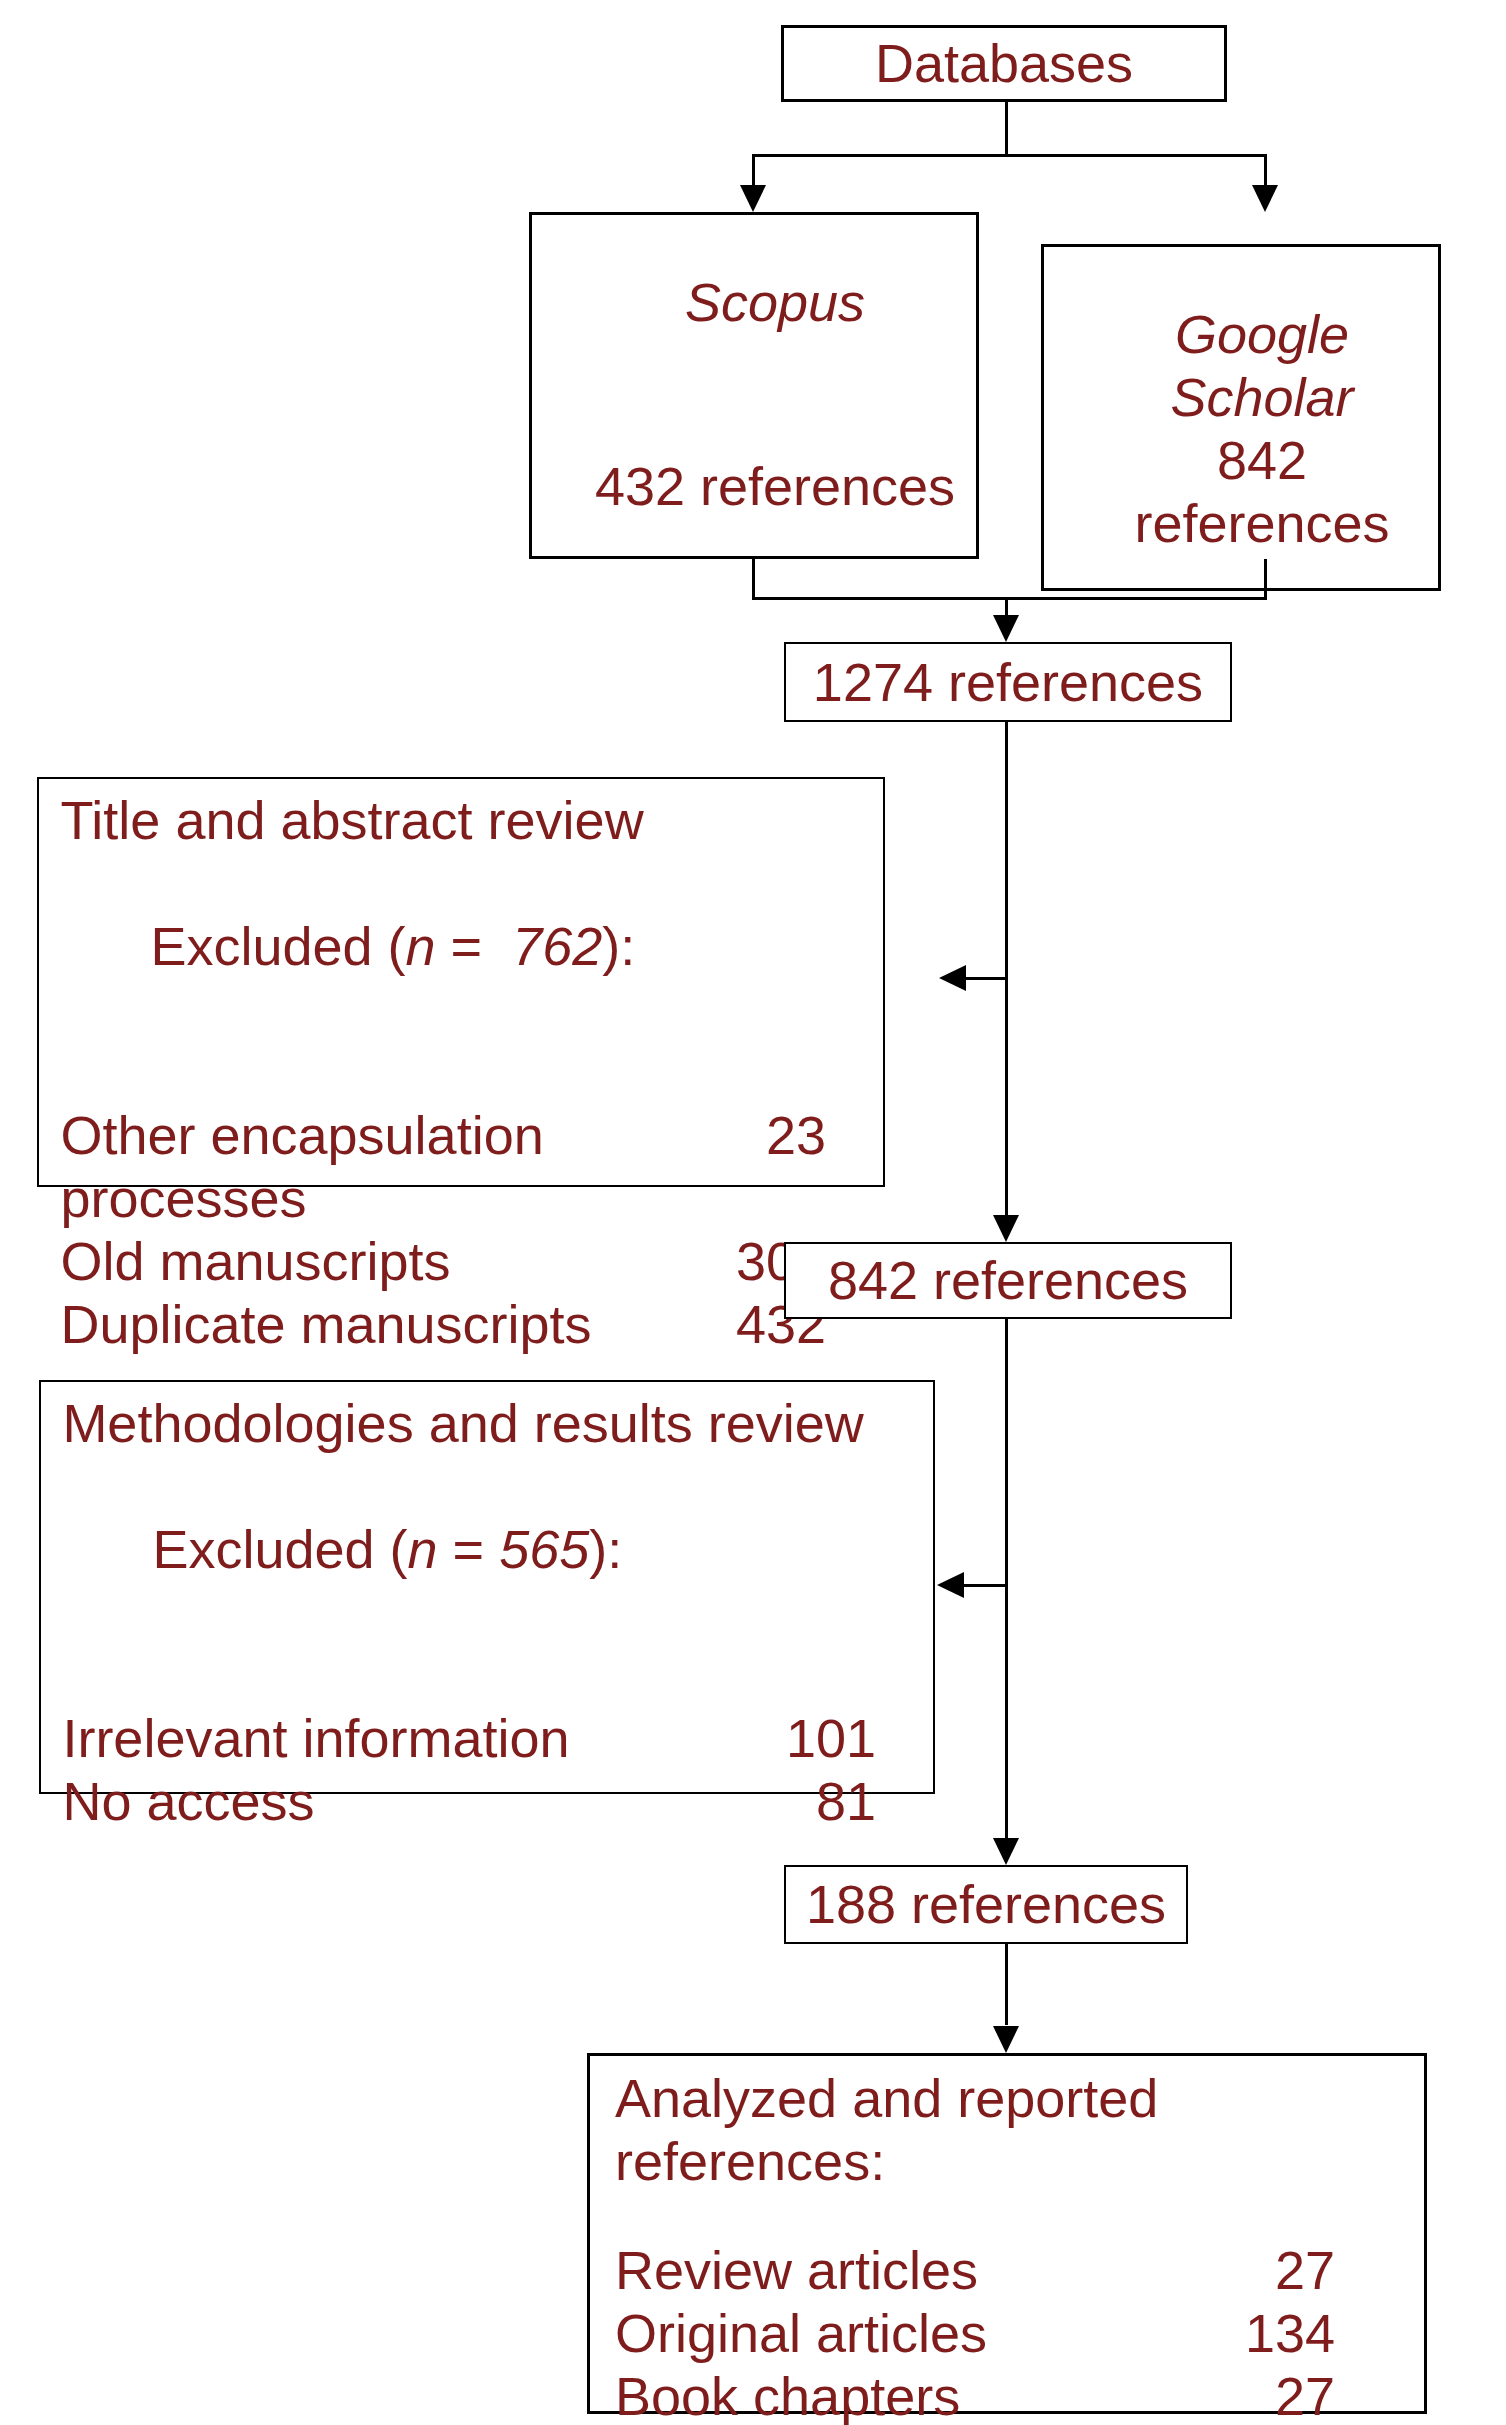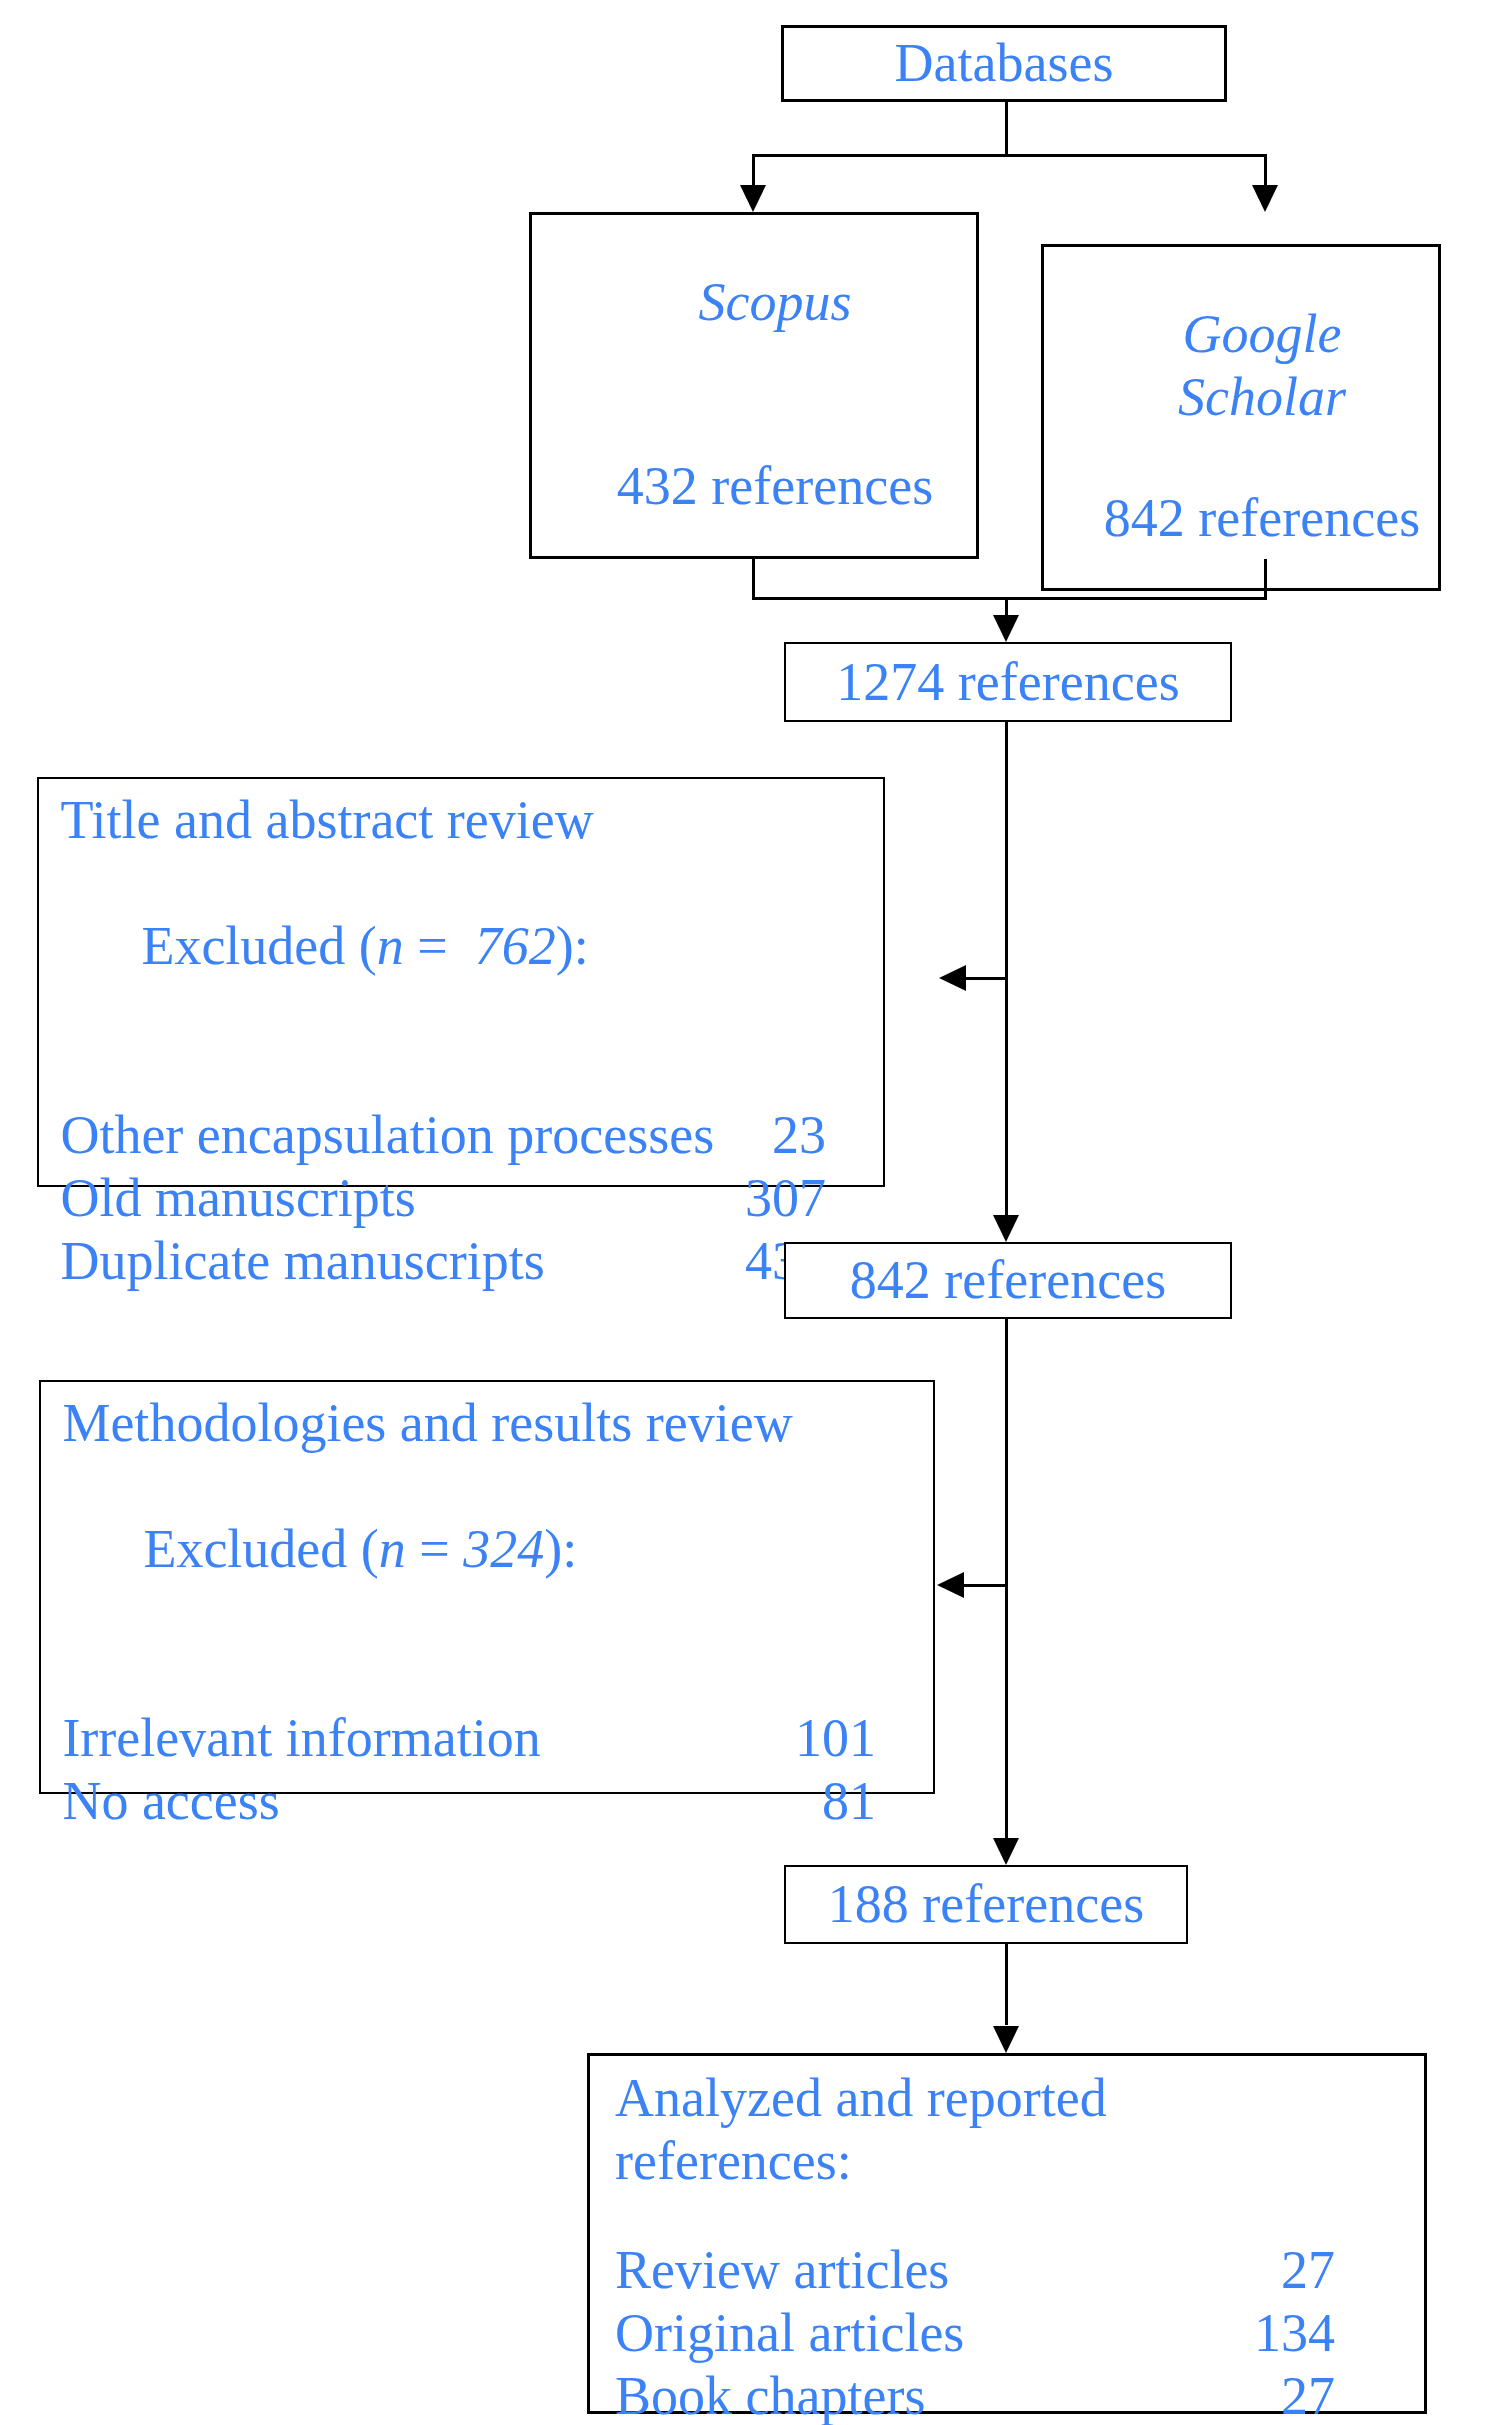--- a/index.html
+++ b/index.html
@@ -5,22 +5,22 @@
   html, body {
     margin: 0;
     padding: 0;
     background: #ffffff;
   }
   .canvas {
     position: relative;
     width: 1506px;
     height: 2426px;
     background: #ffffff;
-    font-family: Liberation Serif, serif;
-    color: #3b82f6;
+    font-family: Liberation Sans, sans-serif;
+    color: #7f1d1d;
     font-size: 54px;
     line-height: 63px;
   }
   .box {
     position: absolute;
     background: #ffffff;
     border: 2.8px solid #000000;
     box-sizing: border-box;
   }
   .box-thick { border-width: 3.6px; }
@@ -157,21 +157,21 @@
 
   <div class="vline" style="left:1005px; top:1319px; width:2.8px; height:520px;"></div>
   <div class="arrow-down" style="left:993px; top:1838px;"></div>
 
   <div class="hline" style="left:962px; top:1584px; width:44px; height:2.8px;"></div>
   <div class="arrow-left" style="left:937px; top:1572px;"></div>
 
   <div class="box list-box" style="left:39px; top:1380px; width:896px; height:414px;">
     <div>Methodologies and results review</div>
     <div class="pre">
-      <span>Excluded (</span><span class="it">n</span><span> = </span><span class="it">324</span><span>):</span>
+      <span>Excluded (</span><span class="it">n</span><span> = </span><span class="it">565</span><span>):</span>
     </div>
     <div class="blank-line"></div>
     <div class="row">
       <span>Irrelevant information</span>
       <span class="num">101</span>
     </div>
     <div class="row">
       <span>No access</span>
       <span class="num">81</span>
     </div>

